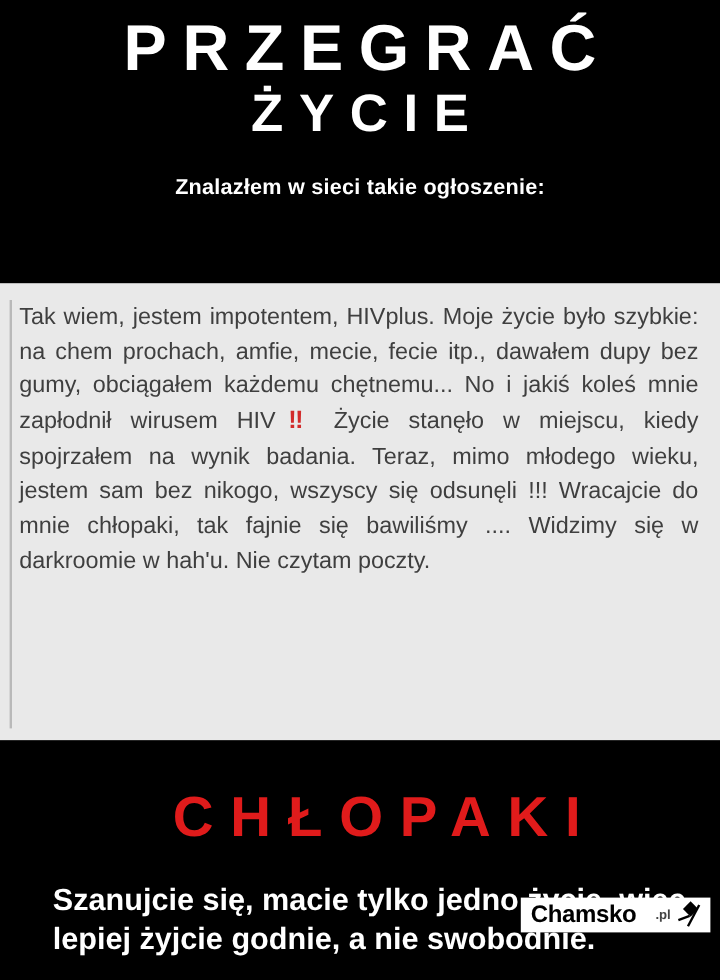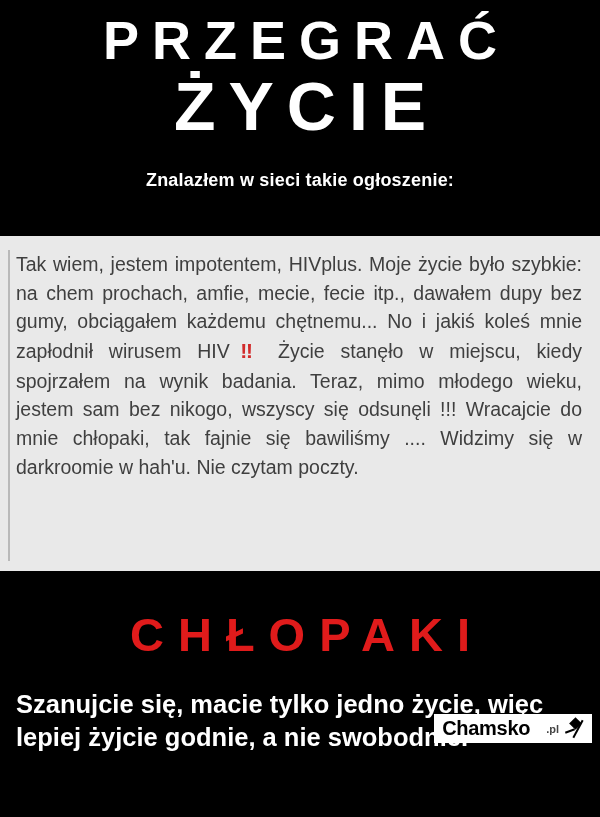--- a/index.html
+++ b/index.html
@@ -32,38 +32,38 @@
     letter-spacing: 13px;
     line-height: 0.98;
   }
   .title .line1 {
     display: block;
     font-size: 54px;
     padding-left: 13px;
   }
   .title .line2 {
     display: block;
-    font-size: 68px;
+    font-size: 44px;
     padding-left: 13px;
     margin-top: 6px;
   }
   .subtitle {
     color: #ffffff;
     text-align: center;
     font-size: 18px;
     font-weight: bold;
     margin-top: 30px;
     letter-spacing: 0.2px;
   }
 
   
   .ad-panel {
     background: #e9e9e9;
     color: #3a3a3a;
-    height: 335px;
+    height: 381px;
     box-sizing: border-box;
     padding: 14px 18px 10px 16px;
     position: relative;
   }
   .ad-panel:before {
     content: "";
     position: absolute;
     left: 8px;
     top: 14px;
     bottom: 10px;
@@ -83,20 +83,21 @@
     letter-spacing: -1px;
   }
 
   
   .bottom-block {
     background: #000;
     height: 180px;
     box-sizing: border-box;
     padding-top: 36px;
     position: relative;
+    padding-left: 28px;
   }
   .shout {
     color: #e01b1b;
     text-align: center;
     font-size: 47px;
     font-weight: bold;
     letter-spacing: 14px;
     padding-left: 14px;
   }
   .closing {
@@ -106,21 +107,21 @@
     line-height: 1.28;
     margin-top: 26px;
     padding-left: 16px;
     padding-right: 10px;
   }
 
   
   .watermark {
     position: absolute;
     right: 8px;
-    bottom: 8px;
+    bottom: 20px;
     display: flex;
     align-items: center;
     background: #ffffff;
     padding: 3px 6px 3px 8px;
   }
   .watermark .wm-text {
     color: #000000;
     font-size: 20px;
     font-weight: bold;
     letter-spacing: -0.3px;

